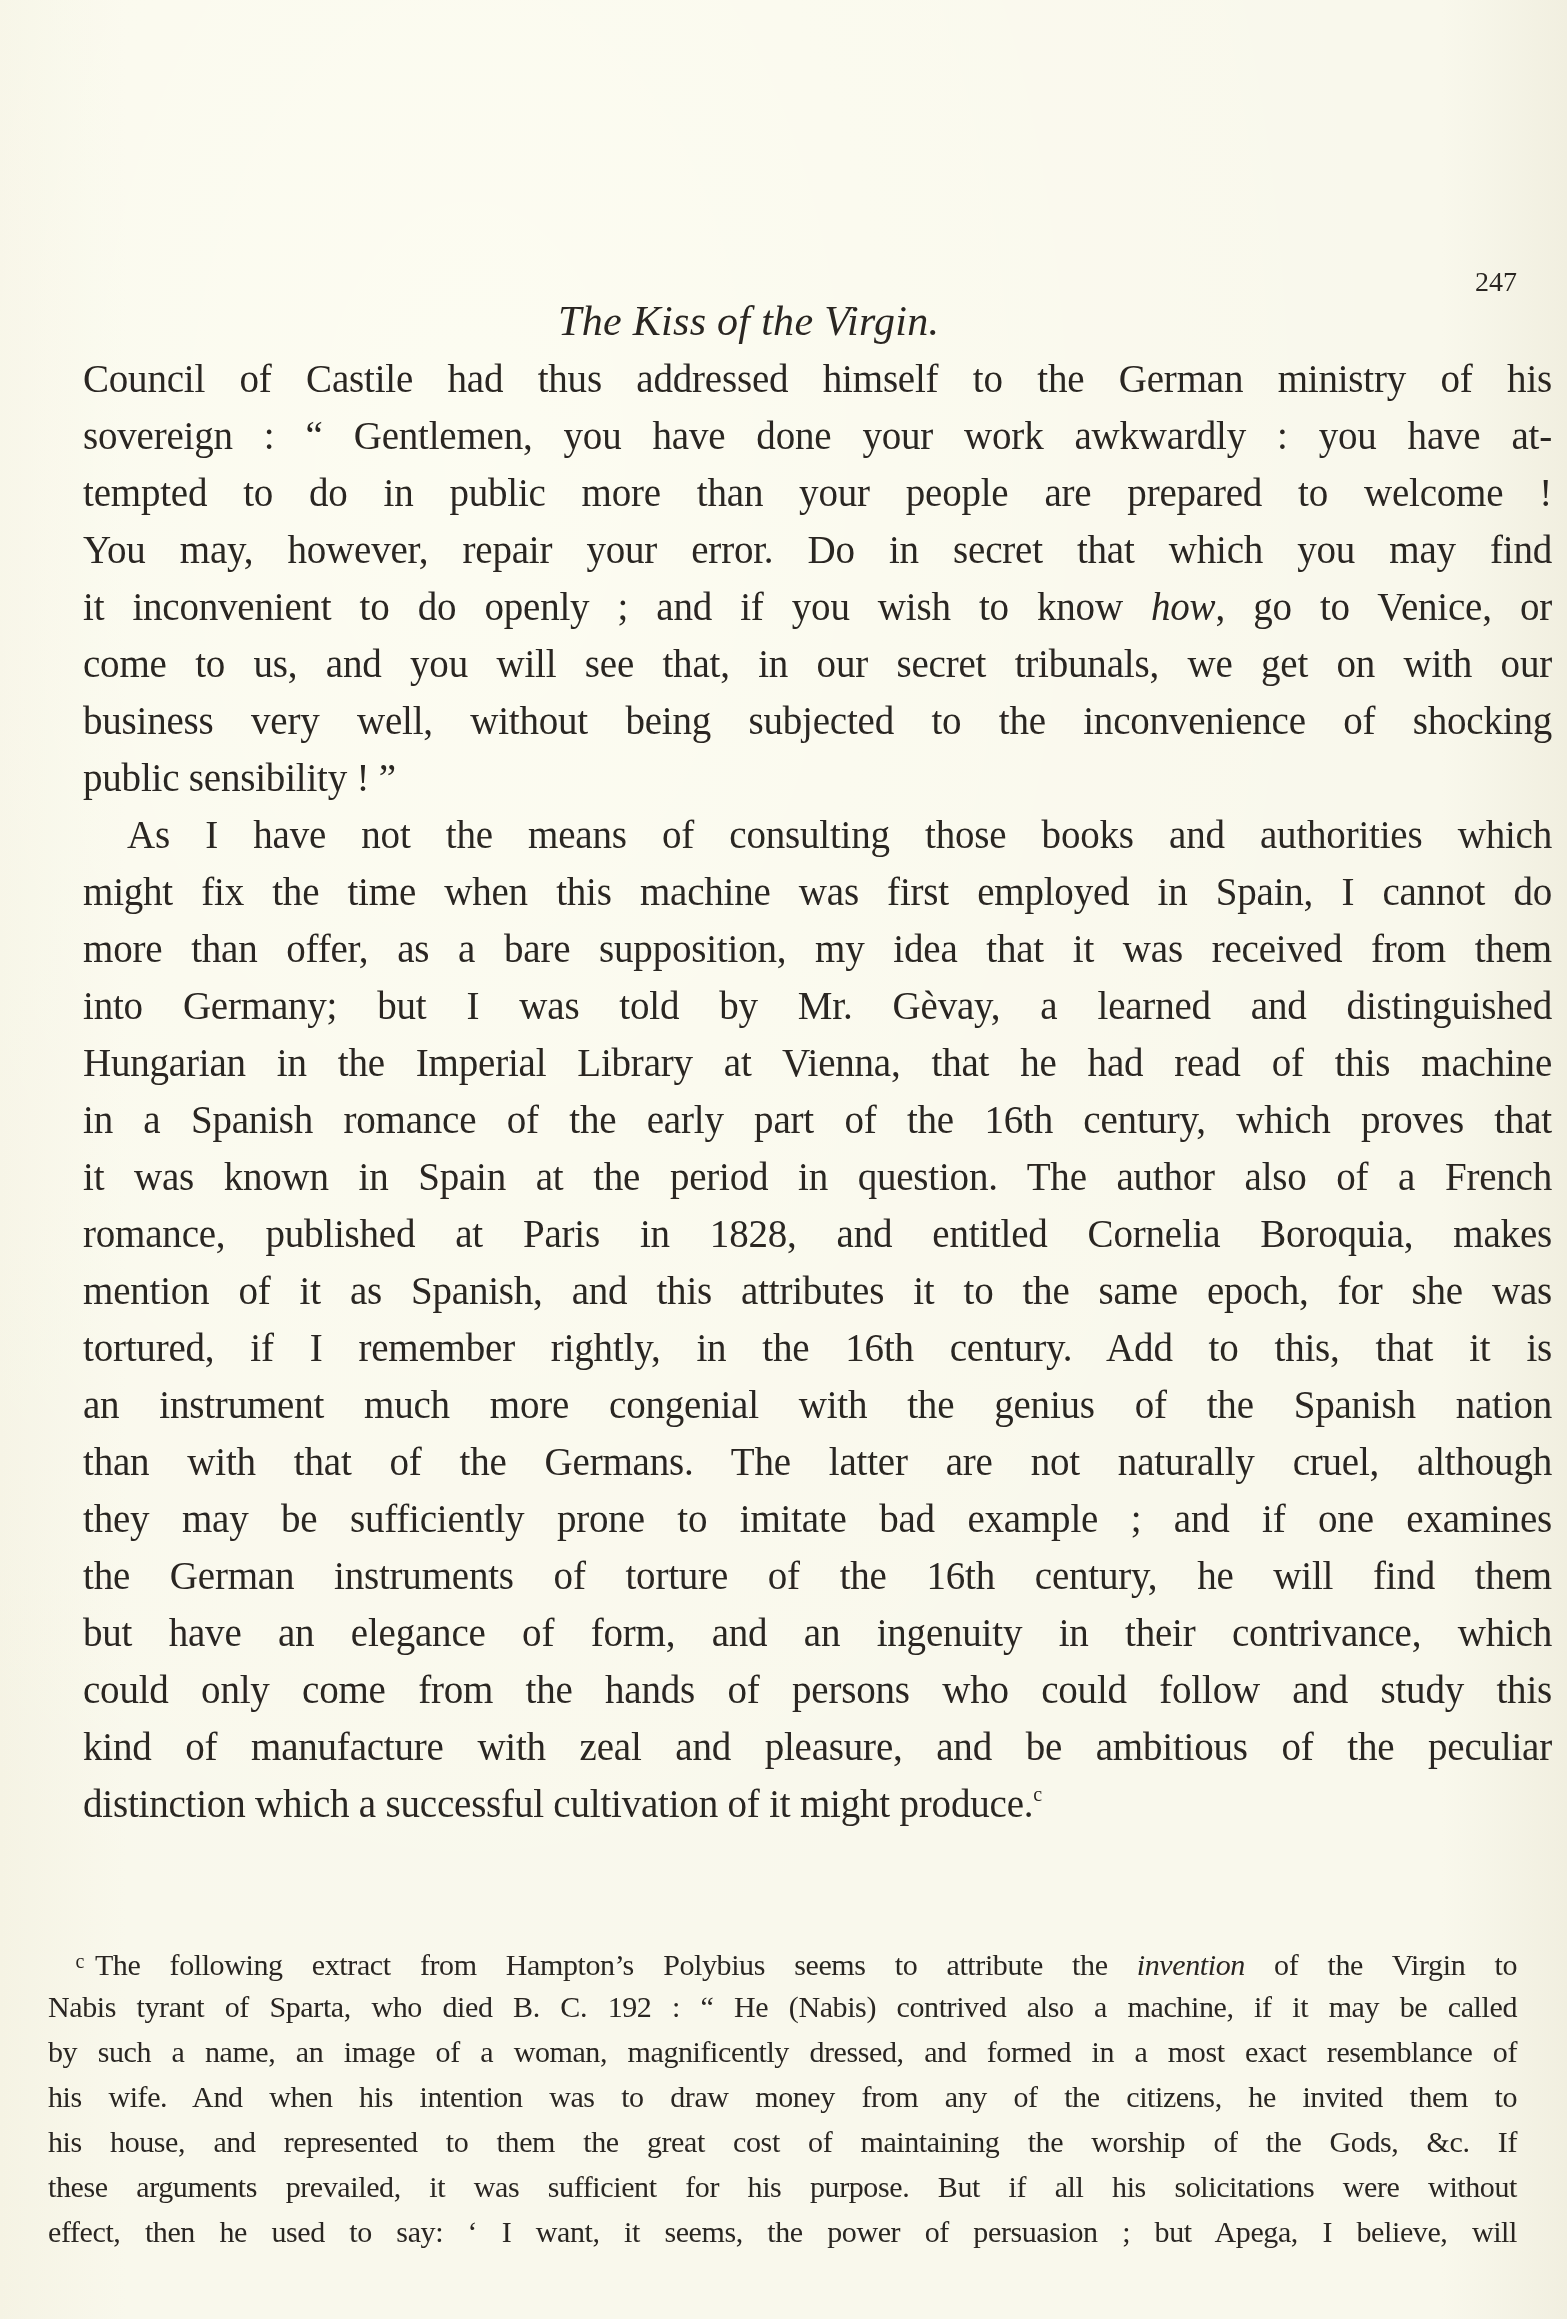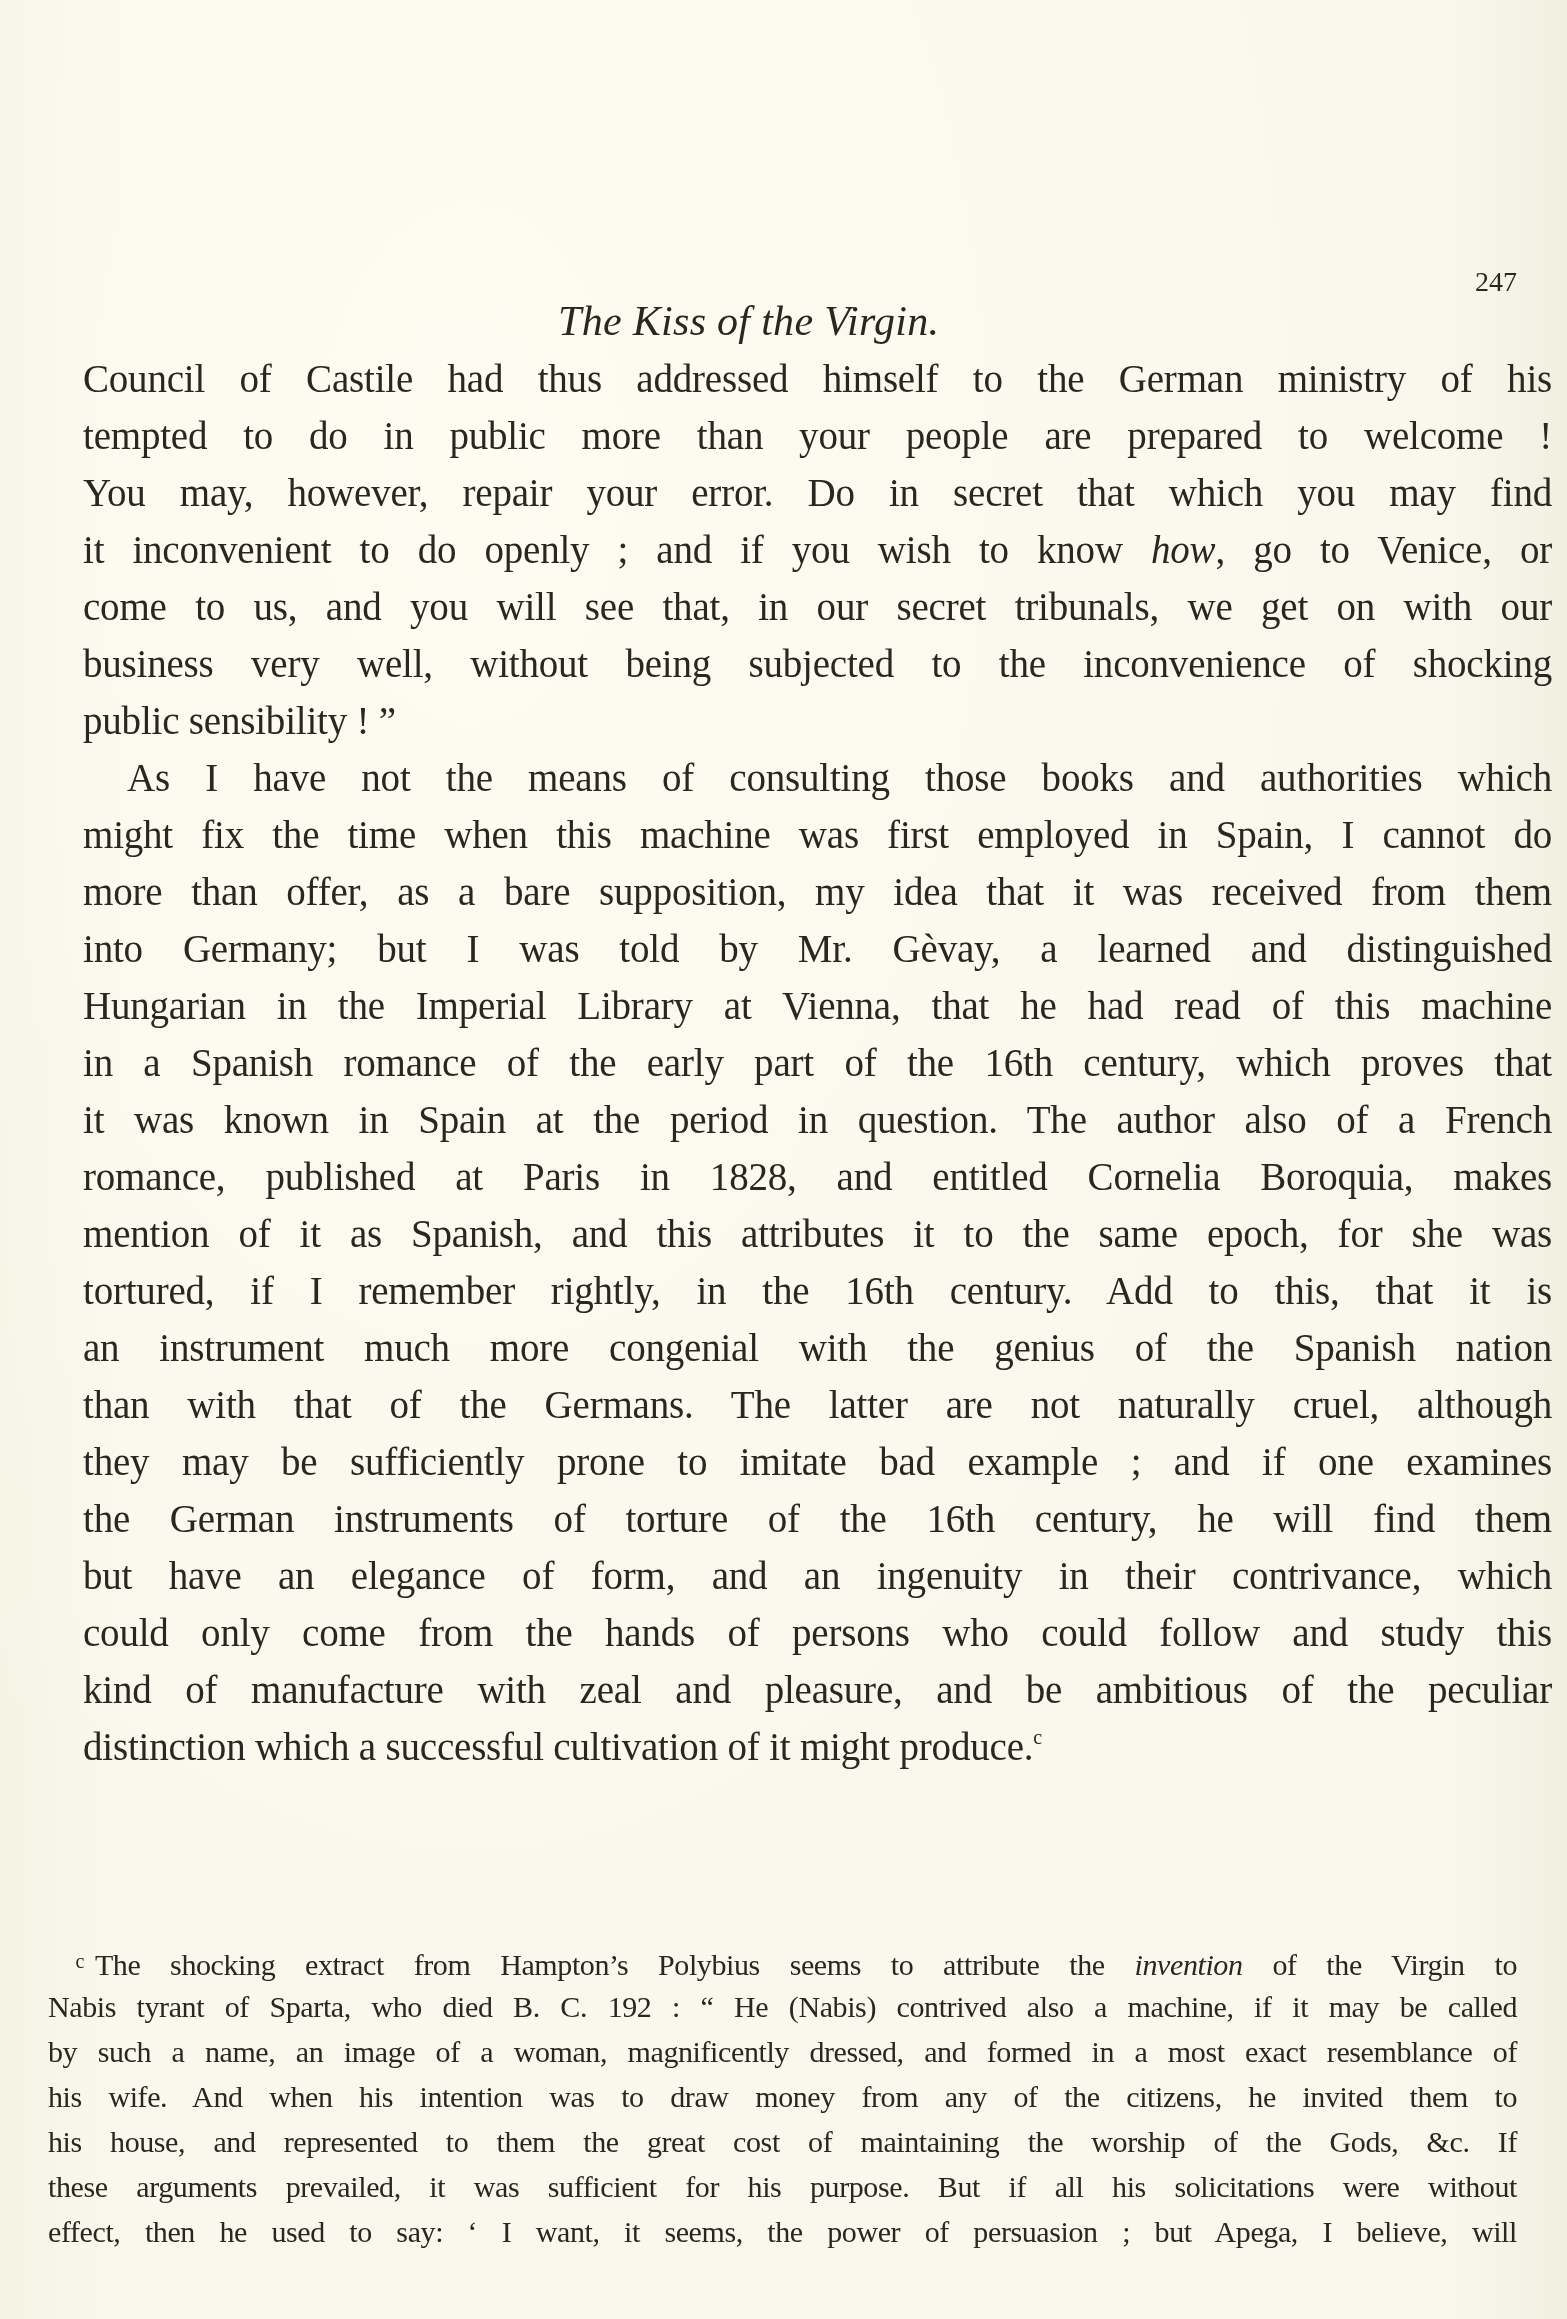--- a/index.html
+++ b/index.html
@@ -108,20 +108,21 @@
 
   <div class="header">
     <span class="running-title">The Kiss of the Virgin.</span>
     <span class="page-number">247</span>
   </div>
 
   <div class="body-text">
 
     <div>
       <span class="line">Council of Castile had thus addressed himself to the German ministry of his</span>
+      <span class="line">sovereign : “ Gentlemen, you have done your work awkwardly : you have at-</span>
       <span class="line">tempted to do in public more than your people are prepared to welcome !</span>
       <span class="line">You may, however, repair your error.  Do in secret that which you may find</span>
       <span class="line"><span>it inconvenient to do openly ; and if you wish to know </span><em>how</em><span>, go to Venice, or</span></span>
       <span class="line">come to us, and you will see that, in our secret tribunals, we get on with our</span>
       <span class="line">business very well, without being subjected to the inconvenience of shocking</span>
       <span class="line last">public sensibility ! ”</span>
     </div>
 
     <div>
       <span class="line indent">As I have not the means of consulting those books and authorities which</span>
@@ -139,21 +140,21 @@
       <span class="line">they may be sufficiently prone to imitate bad example ; and if one examines</span>
       <span class="line">the German instruments of torture of the 16th century, he will find them</span>
       <span class="line">but have an elegance of form, and an ingenuity in their contrivance, which</span>
       <span class="line">could only come from the hands of persons who could follow and study this</span>
       <span class="line">kind of manufacture with zeal and pleasure, and be ambitious of the peculiar</span>
       <span class="line last"><span>distinction which a successful cultivation of it might produce.</span><span class="sup">c</span></span>
     </div>
   </div>
 
   <div class="footnotes">
-    <span class="fn-line first"><span class="fn-mark">c</span><span>The shocking extract from Hampton’s Polybius seems to attribute the </span><em>invention</em><span> of the Virgin to</span></span>
+    <span class="fn-line first"><span class="fn-mark">c</span><span>The following extract from Hampton’s Polybius seems to attribute the </span><em>invention</em><span> of the Virgin to</span></span>
     <span class="fn-line">Nabis tyrant of Sparta, who died B. C. 192 : “ He (Nabis) contrived also a machine, if it may be called</span>
     <span class="fn-line">by such a name, an image of a woman, magnificently dressed, and formed in a most exact resemblance of</span>
     <span class="fn-line">his wife.  And when his intention was to draw money from any of the citizens, he invited them to</span>
     <span class="fn-line">his house, and represented to them the great cost of maintaining the worship of the Gods, &amp;c.  If</span>
     <span class="fn-line">these arguments prevailed, it was sufficient for his purpose.  But if all his solicitations were without</span>
     <span class="fn-line">effect, then he used to say: ‘ I want, it seems, the power of persuasion ; but Apega, I believe, will</span>
   </div>
 
 </div>
 

